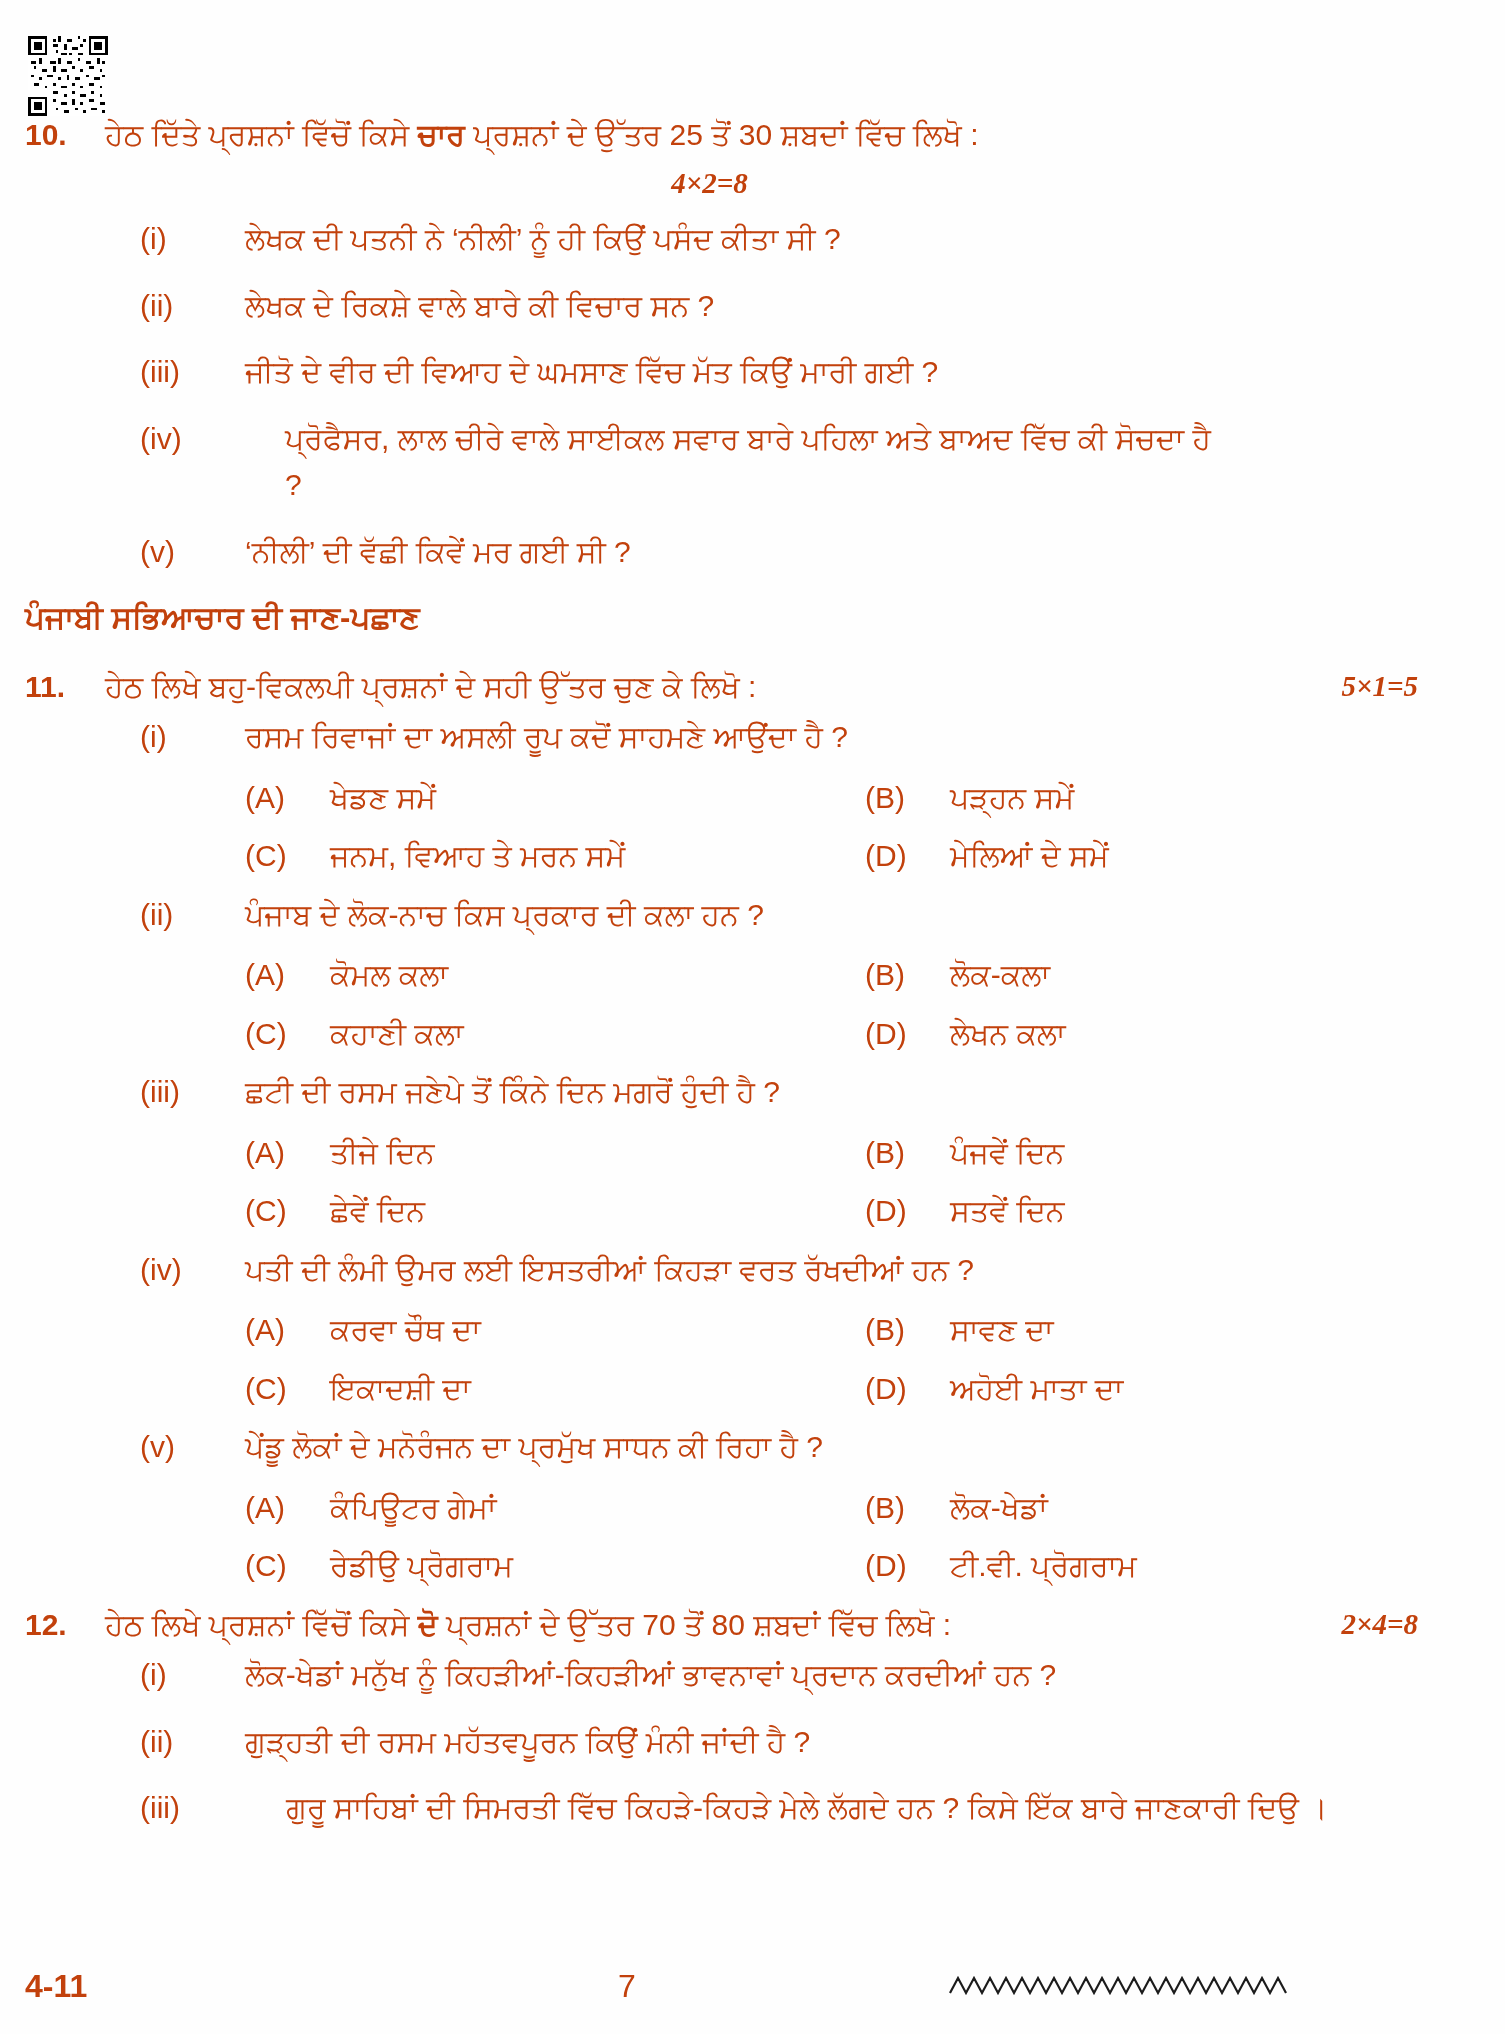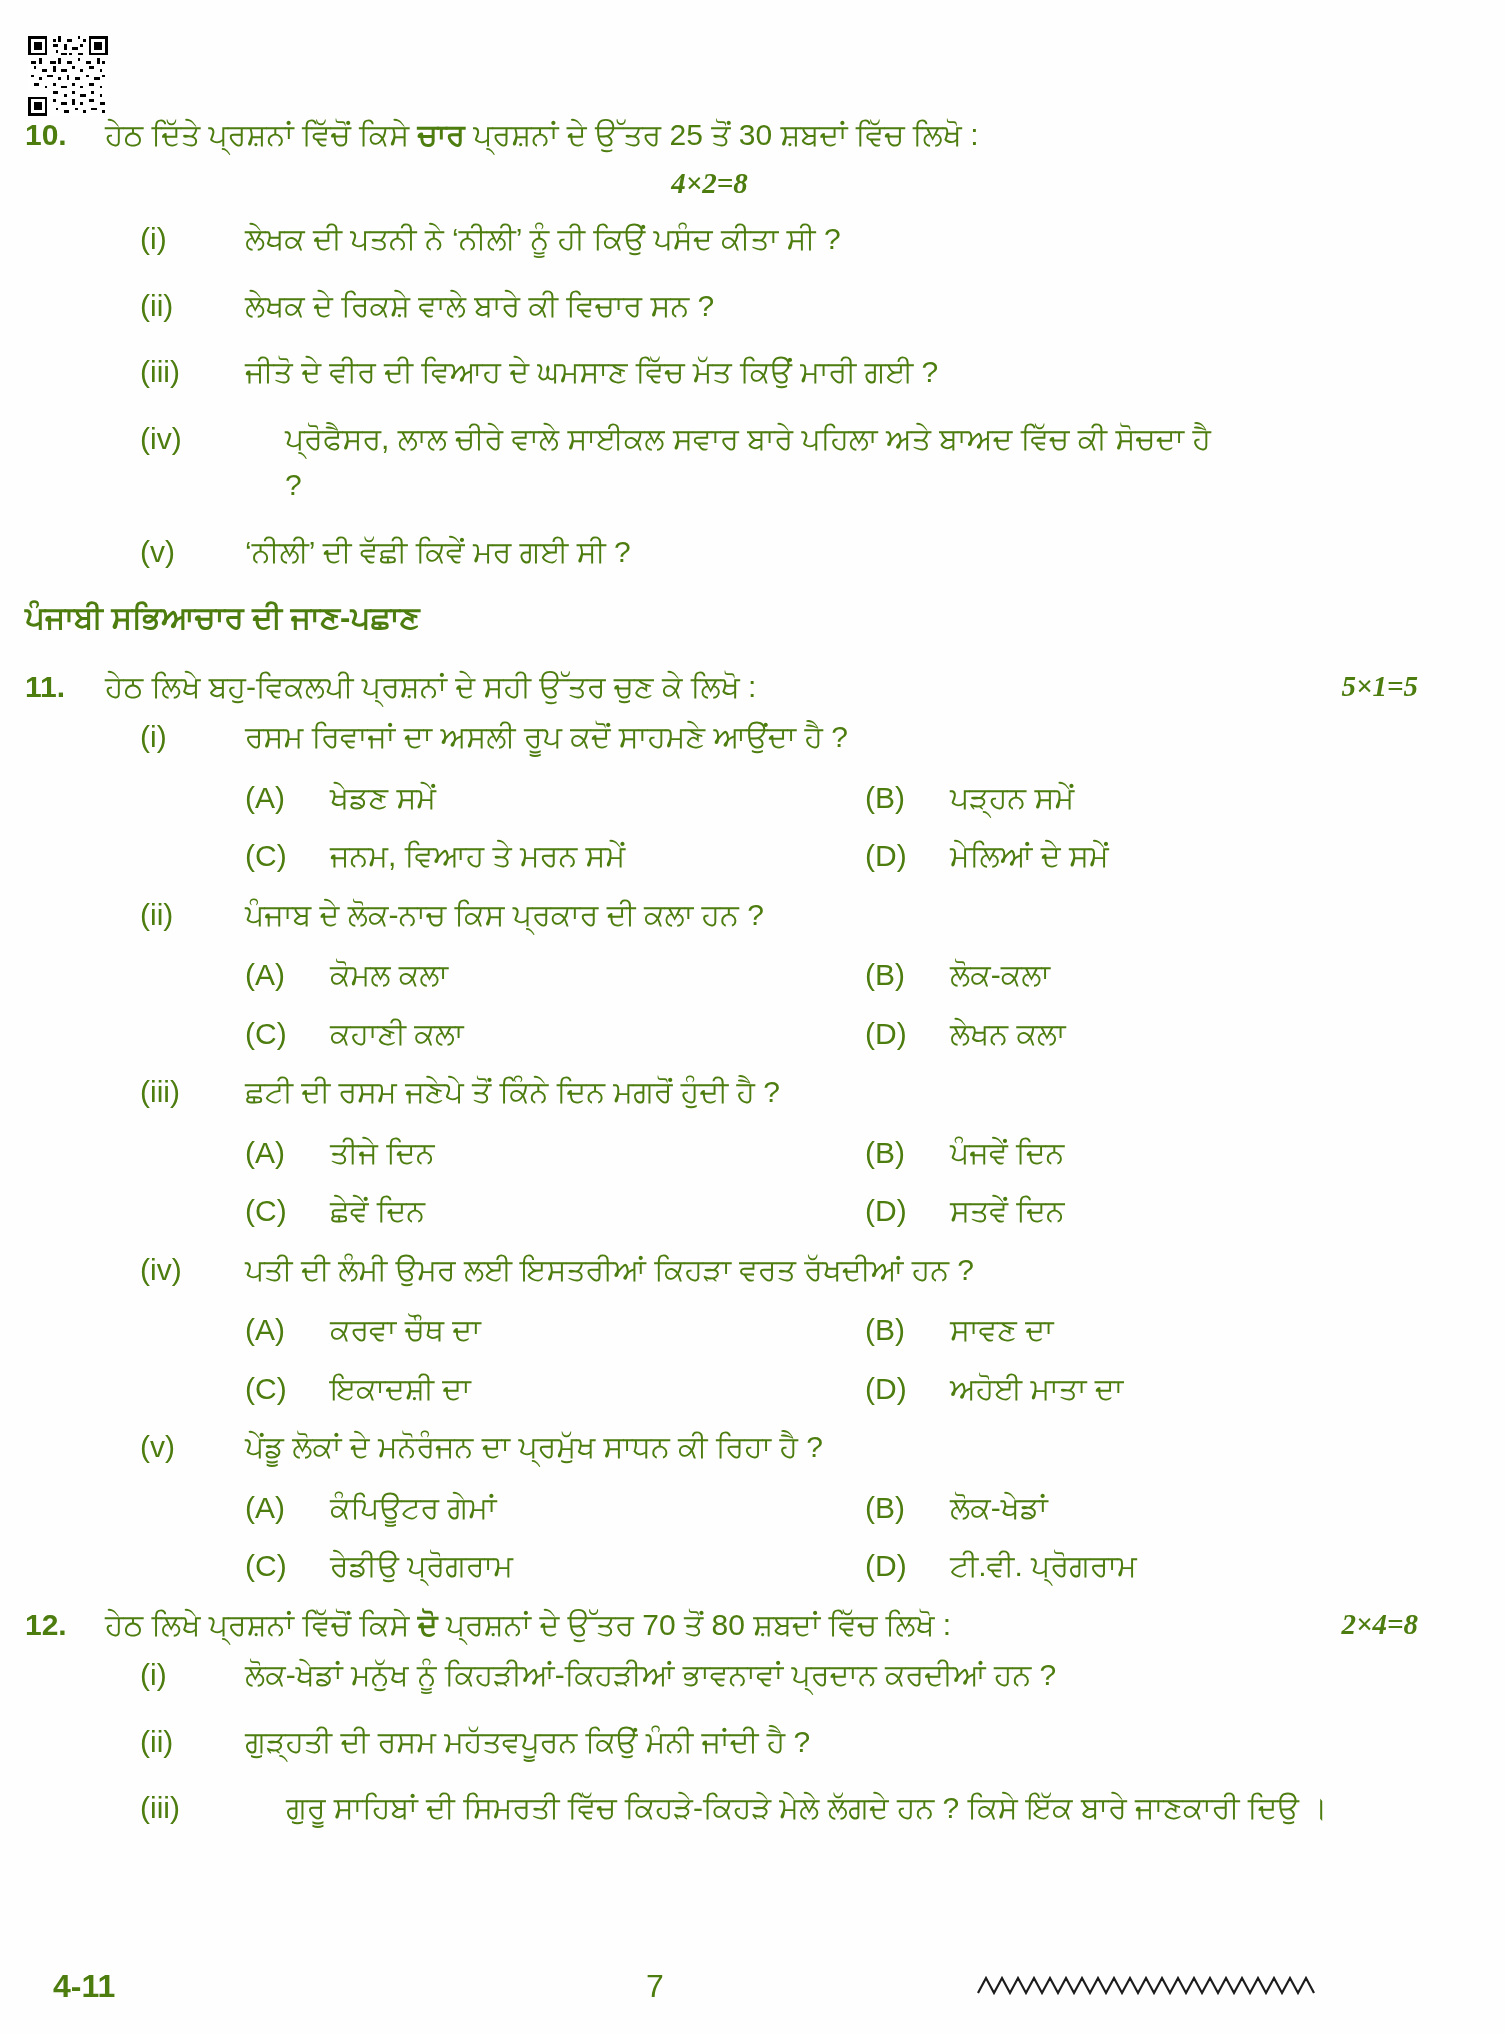--- a/index.html
+++ b/index.html
@@ -1,20 +1,20 @@
 <!DOCTYPE html>
 <html><head>
 <meta charset="utf-8">
 <style>
   html,body{margin:0;padding:0;background:#ffffff;}
   .page{
     position:relative;
     width:1505px;height:2034px;
     background:#fefefe;
-    color:#4d7c0f;
+    color:#c2410c;
     font-family:"Liberation Sans", sans-serif;
     font-size:30px;line-height:1.55;
     overflow:hidden;
     box-sizing:border-box;
     padding-top:112px;
   }
   .qr{position:absolute;top:36px;left:28px;width:80px;height:80px;}
   .qrow{display:flex;align-items:flex-start;padding-left:25px;margin-bottom:4px;}
   .qnum{width:80px;flex-shrink:0;font-weight:bold;}
   .qtext{flex:1;padding-right:55px;}
@@ -29,21 +29,21 @@
   .part{display:flex;align-items:flex-start;padding-left:140px;margin-bottom:20px;}
   .plabel{width:105px;flex-shrink:0;}
   .ptext{flex:1;padding-right:35px;}
   .section{font-size:31px;font-weight:bold;margin:2px 16px 22px 25px;line-height:1.5;}
   .mcq .part{margin-bottom:14px;}
   .optrow{display:flex;align-items:flex-start;padding-left:245px;margin-bottom:12px;}
   .opt{display:flex;align-items:flex-start;}
   .opt-left{width:620px;flex-shrink:0;padding-right:20px;box-sizing:border-box;}
   .optlabel{width:85px;flex-shrink:0;}
   .opttext{flex:1;}
-  .footer{position:absolute;left:0;top:1962px;width:1254px;height:60px;font-size:32px;margin-left:28px;}
+  .footer{position:absolute;left:0;top:1962px;width:1254px;height:60px;font-size:32px;}
   .footer-left{position:absolute;left:25px;top:0;font-weight:bold;}
   .footer-page{position:absolute;left:50%;top:0;transform:translateX(-50%);}
   .scribble{position:absolute;left:948px;top:10px;width:342px;height:28px;}
 </style>
 </head>
 <body>
 
 <div class="page">
 
   <svg class="qr" viewBox="0 0 29 29" shape-rendering="crispEdges" aria-hidden="true">

